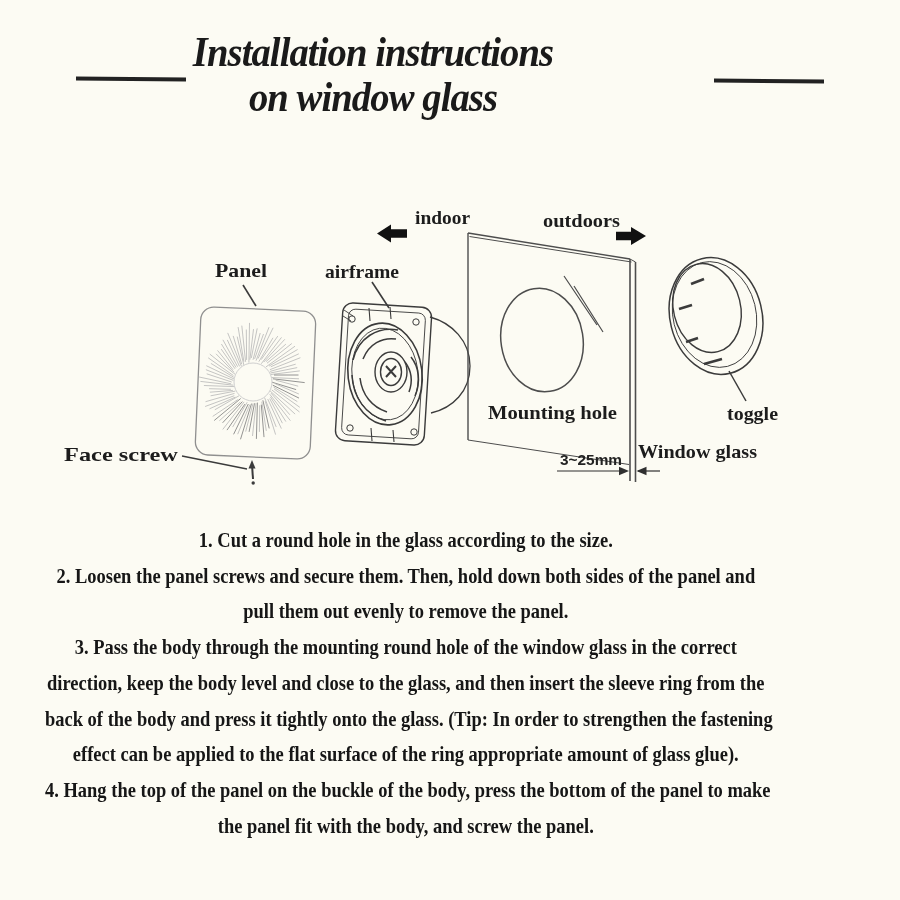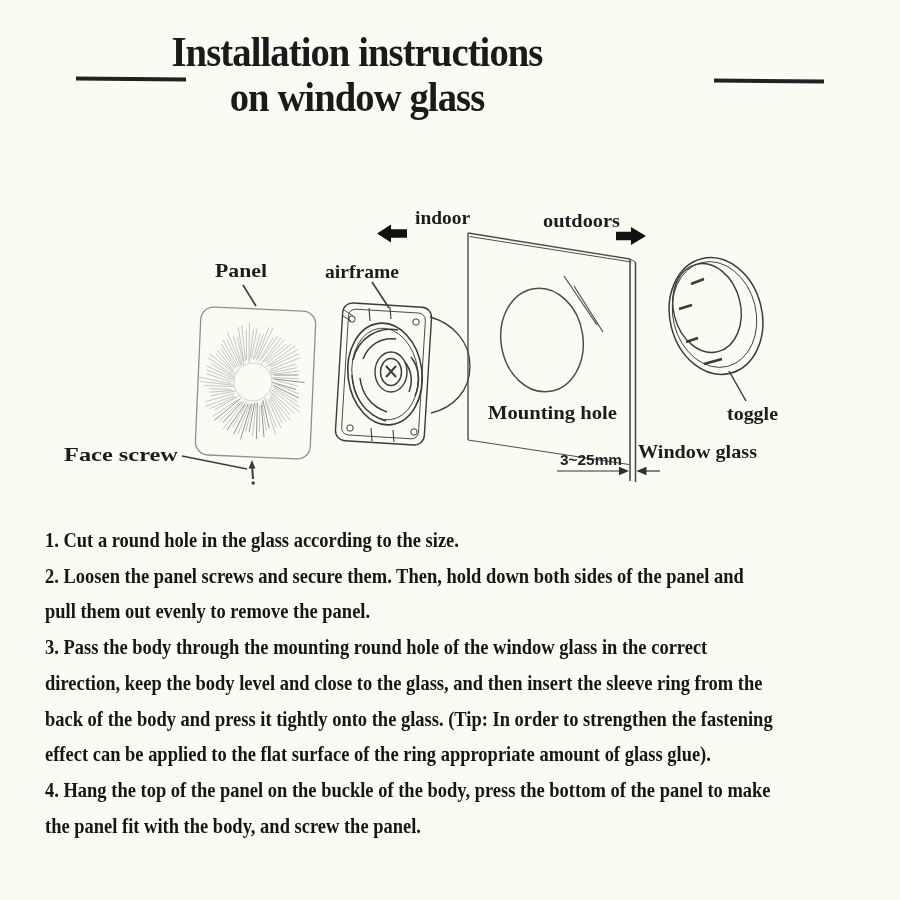--- a/index.html
+++ b/index.html
@@ -2,40 +2,40 @@
 <html><head>
 <meta charset="utf-8">
 <style>
   html,body{margin:0;padding:0;}
   body{
     width:900px;height:900px;position:relative;overflow:hidden;
     background:#fcfbf3;
     font-family:"Liberation Serif","DejaVu Serif",serif;
     color:#1c1c1c;
   }
-  .title-wrap{position:absolute;left:0;top:30px;width:714px;text-align:center;}
+  .title-wrap{position:absolute;left:16px;top:30px;width:714px;text-align:center;font-style:italic;}
   .title-line{
     display:block;white-space:nowrap;
     font-weight:bold;font-size:42px;line-height:45px;letter-spacing:-1px;
     transform:scaleX(.92);transform-origin:50% 50%;
     color:#1a1a1a;
   }
   .dash{position:absolute;height:3.5px;background:#222;width:110px;}
   .dash-left{left:76px;top:77px;transform:rotate(.6deg);}
   .dash-right{left:714px;top:78.5px;transform:rotate(.6deg);}
   svg.diagram{position:absolute;left:0;top:0;width:900px;height:900px;}
   svg text{
     font-family:"Liberation Serif","DejaVu Serif",serif;
     font-weight:bold;font-size:19.5px;fill:#1c1c1c;
   }
   svg text.dim{
     font-family:"Liberation Sans","DejaVu Sans",sans-serif;
     font-weight:600;font-size:15.5px;fill:#222;
   }
-  .instructions{position:absolute;left:45px;top:523px;width:820px;}
+  .instructions{position:absolute;left:45px;top:523px;width:820px;text-align:center;}
   .ins-line{
     white-space:nowrap;font-weight:bold;font-size:21px;line-height:35.7px;
     transform:scaleX(.88);transform-origin:0 50%;
     color:#161616;letter-spacing:0;
   }
 </style>
 </head>
 <body>
 
 <div class="title-wrap">

